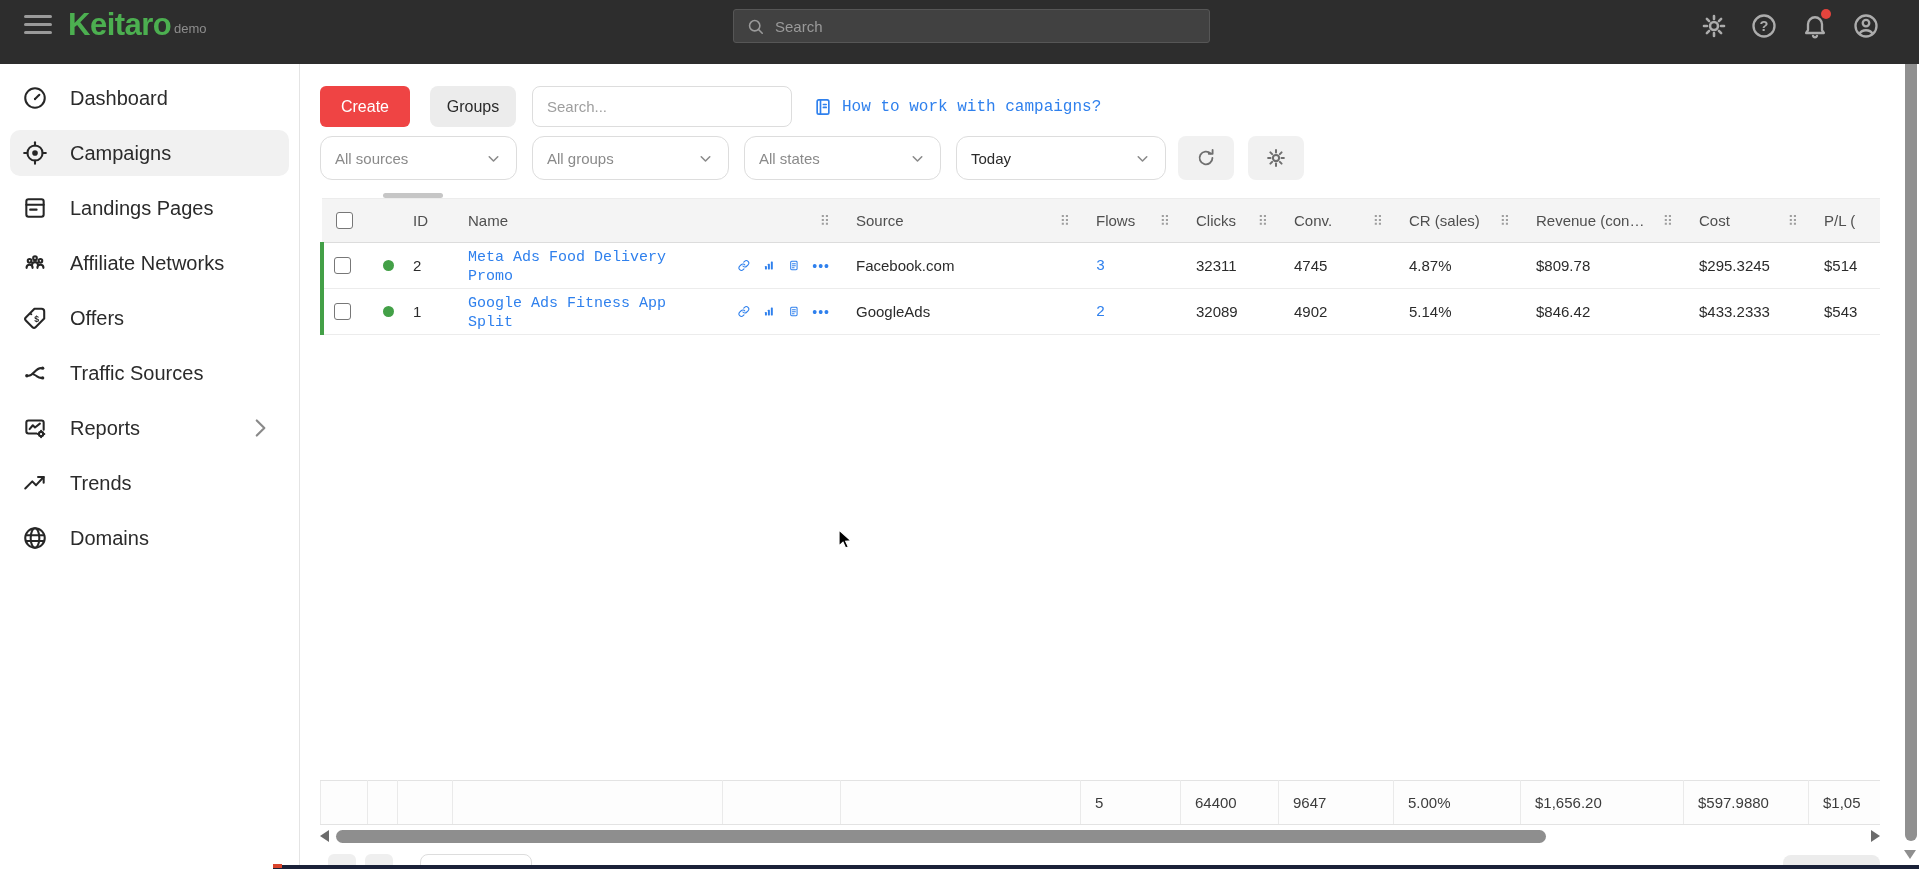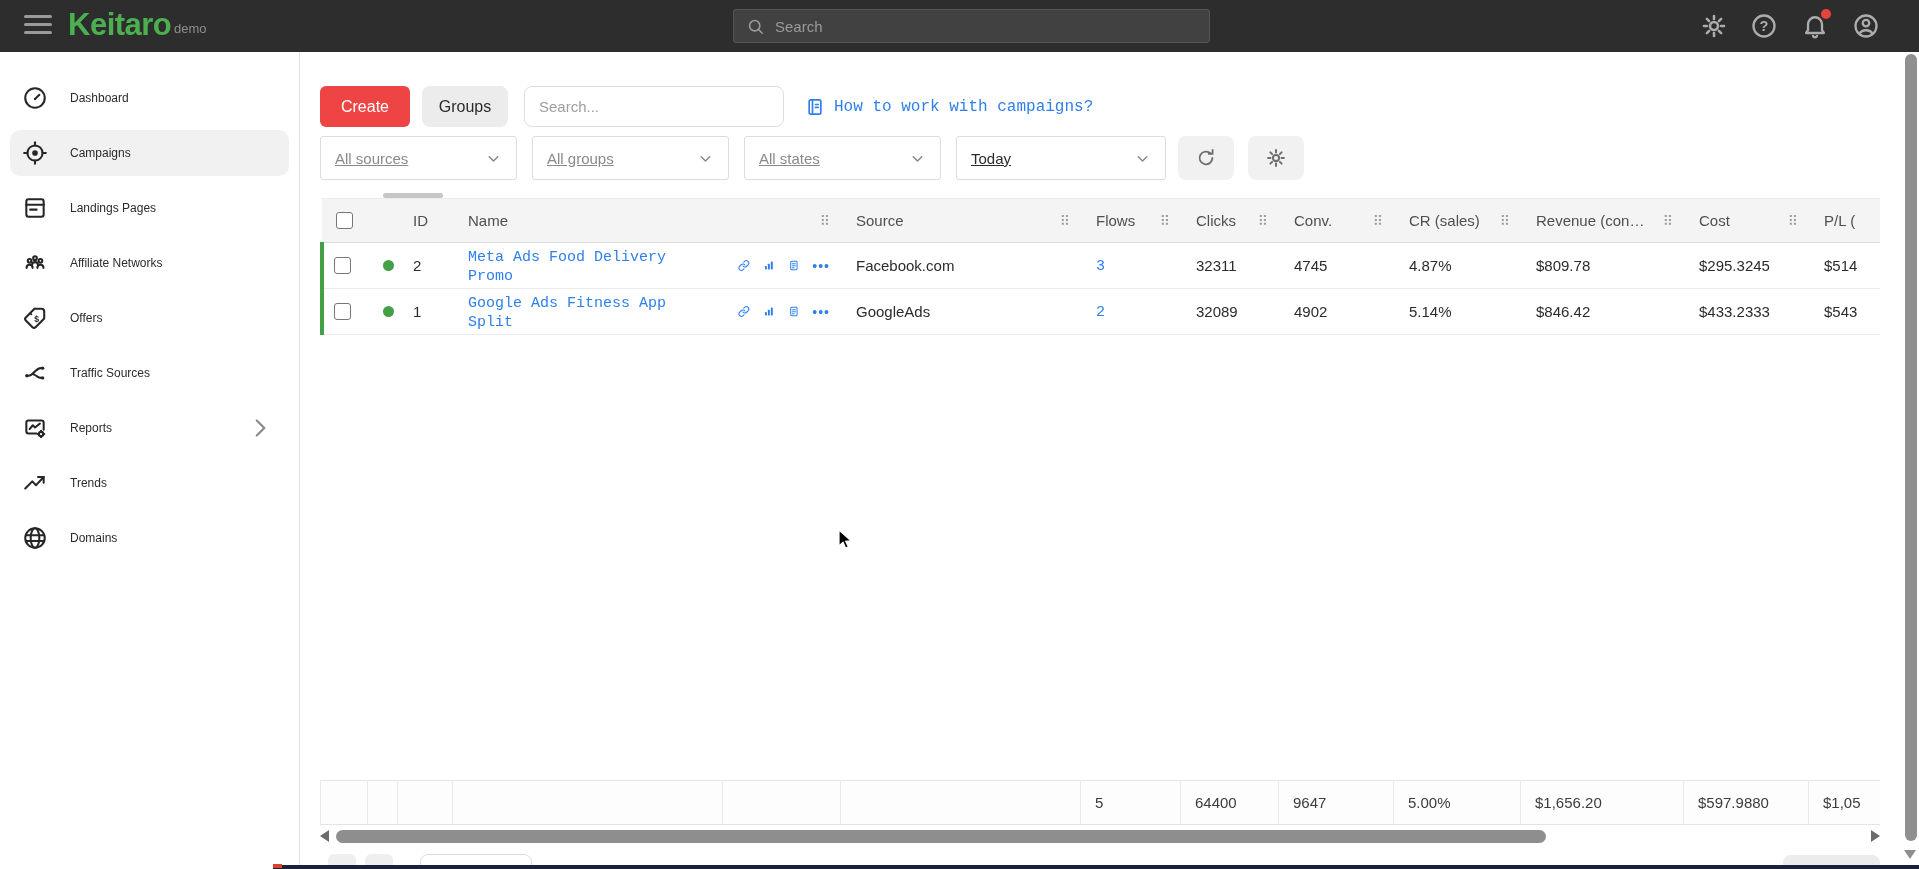--- a/index.html
+++ b/index.html
@@ -1,52 +1,52 @@
 <!DOCTYPE html>
 <html><head>
 <meta charset="utf-8">
 <style>
   * { margin:0; padding:0; box-sizing:border-box; }
   html,body { width:1919px; height:869px; overflow:hidden; }
   body { position:relative; background:#fff; font-family:"Liberation Sans", sans-serif; }
 
   
-  .topbar { position:absolute; top:0; left:0; width:100%; height:52px; background:#2d2d2d; z-index:10; }
+  .topbar { position:absolute; top:0; left:0; width:100%; height:64px; background:#2d2d2d; z-index:10; }
   .hamburger { position:absolute; left:24px; top:15px; width:28px; cursor:pointer; }
   .hamburger span { display:block; height:3px; background:#9a9a9a; border-radius:2px; margin-bottom:5px; }
   .logo { position:absolute; left:68px; top:7px; font-size:31px; font-weight:800; color:#4caf50; letter-spacing:-0.5px; cursor:pointer; }
   .env { position:absolute; left:174px; top:21px; font-size:13px; color:#8d8d8d; }
   .topsearch { position:absolute; left:733px; top:9px; width:477px; height:34px; background:#414141; border:1px solid #565656; border-radius:3px; display:flex; align-items:center; padding:0 12px; gap:10px; }
   .topsearch svg { flex:none; color:#9a9a9a; }
   .topsearch input { background:transparent; border:none; outline:none; color:#ddd; font-size:15px; width:100%; font-family:"Liberation Sans",sans-serif; }
   .topsearch input::placeholder { color:#9a9a9a; }
   .tb-ic { position:absolute; top:12px; width:28px; height:28px; color:#acacac; cursor:pointer; }
   .tb-ic svg { width:28px; height:28px; }
   .bell-dot { position:absolute; top:-3px; right:-2px; width:10px; height:10px; background:#e5443d; border-radius:50%; }
 
   
   .sidebar { position:absolute; top:52px; left:0; width:300px; bottom:0; background:#fff; border-right:1px solid #e4e4e4; padding-top:23px; z-index:5; }
   .side-item { height:46px; margin:0 10px 9px; display:flex; align-items:center; padding-left:12px; border-radius:10px; cursor:pointer; color:#2b2b2b; }
   .side-item.active { background:#f1f1f1;text-align:right; }
   .side-item svg { width:26px; height:26px; flex:none; }
-  .side-item .lbl { margin-left:22px; font-size:12px; }
+  .side-item .lbl { margin-left:22px; font-size:20px; }
   .side-chevron { margin-left:auto; margin-right:16px; color:#8a8a8a; display:flex; }
 
   
   .main { position:absolute; top:52px; left:300px; right:0; bottom:0; background:#fff; overflow:hidden; }
 
   .row1 { position:absolute; top:34px; left:20px; display:flex; align-items:center; }
   .btn-create { width:90px; height:41px; background:#ef4444; color:#fff; border:none; border-radius:6px; font-size:16px; cursor:pointer; font-family:"Liberation Sans",sans-serif; }
-  .btn-groups { margin-left:12px; width:86px; height:41px; background:#ececec; color:#2b2b2b; border:none; border-radius:8px; font-size:16px; cursor:pointer; font-family:"Liberation Sans",sans-serif; }
+  .btn-groups { margin-left:20px; width:86px; height:41px; background:#ececec; color:#2b2b2b; border:none; border-radius:8px; font-size:16px; cursor:pointer; font-family:"Liberation Sans",sans-serif; }
   .inp-search { margin-left:16px; width:260px; height:41px; border:1px solid #ddd; border-radius:8px; padding:0 14px; font-size:15px; color:#333; outline:none; font-family:"Liberation Sans",sans-serif; }
   .inp-search::placeholder { color:#9e9e9e; }
   .help-link { margin-left:21px; display:flex; align-items:center; gap:9px; color:#2f80ed; font-size:16px; cursor:pointer;font-family:Liberation Mono, monospace; }
 
   .row2 { position:absolute; top:84px; left:20px; display:flex; align-items:center; }
-  .select { width:197px; height:44px; border:1px solid #ddd; border-radius:3px; display:flex; align-items:center; justify-content:space-between; padding:0 14px; font-size:15px; color:#8a8a8a; margin-right:15px; background:#fff; cursor:pointer;text-decoration:underline; }
+  .select { width:197px; height:44px; border:1px solid #ddd; border-radius:12px; display:flex; align-items:center; justify-content:space-between; padding:0 14px; font-size:15px; color:#8a8a8a; margin-right:15px; background:#fff; cursor:pointer; }
   .select .chev { color:#8a8a8a; display:flex; }
   .select.date { width:210px; color:#2b2b2b; margin-right:12px; }
   .icon-btn { width:56px; height:44px; background:#f1f1f1; border:none; border-radius:8px; color:#6f6f6f; display:flex; align-items:center; justify-content:center; cursor:pointer; }
   .icon-btn.gear { margin-left:14px; }
 
   .resize-hint { position:absolute; top:141px; left:83px; width:60px; height:5px; background:#c6c6c6; border-radius:3px; }
 
   
   .table-wrap { position:absolute; top:146px; left:20px; width:1560px; overflow:hidden; }
   table { border-collapse:collapse; table-layout:fixed; width:1628px; }

